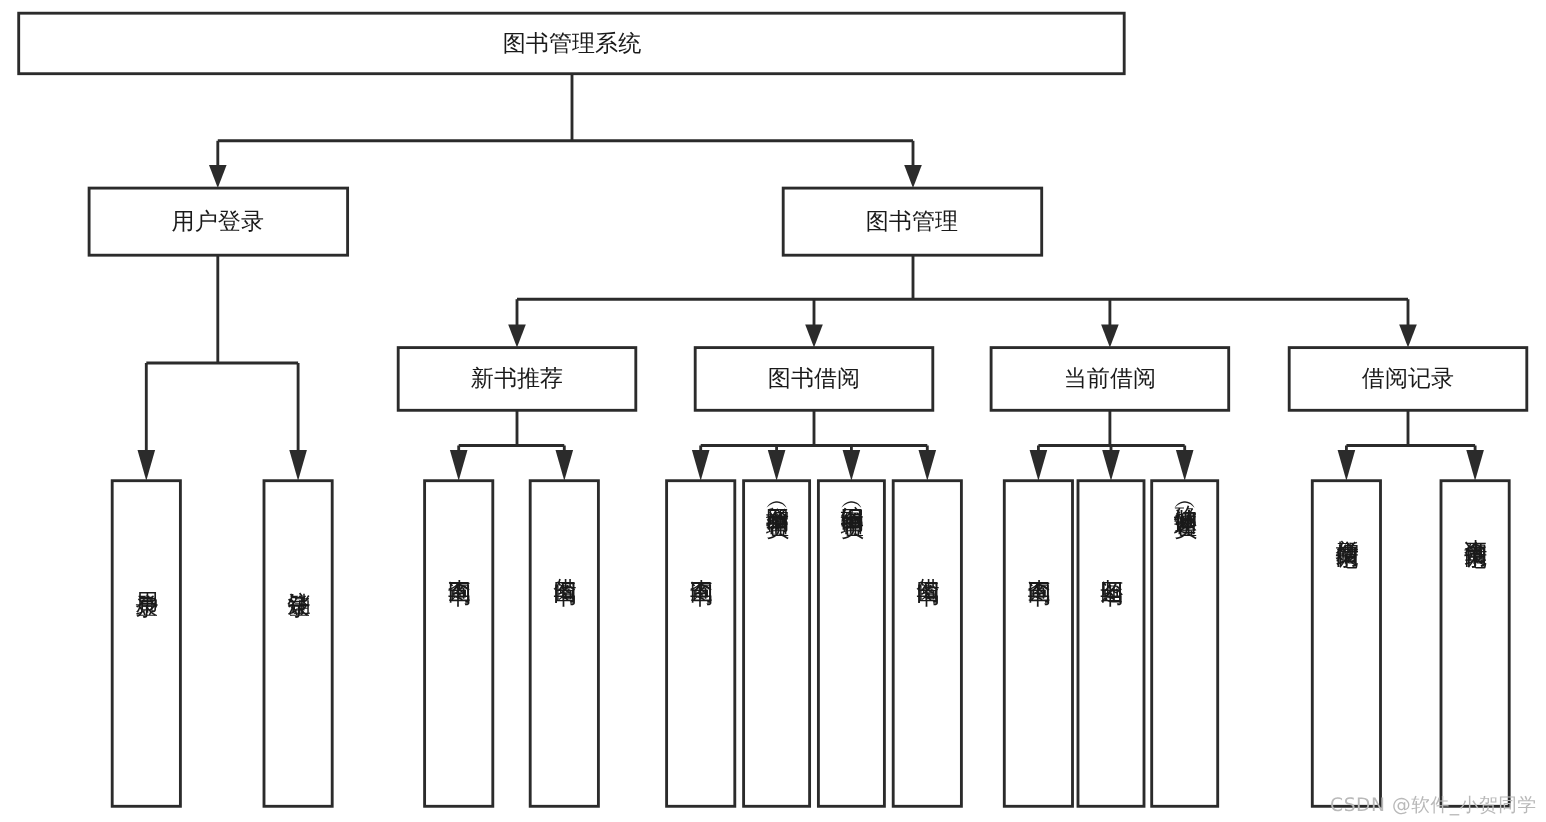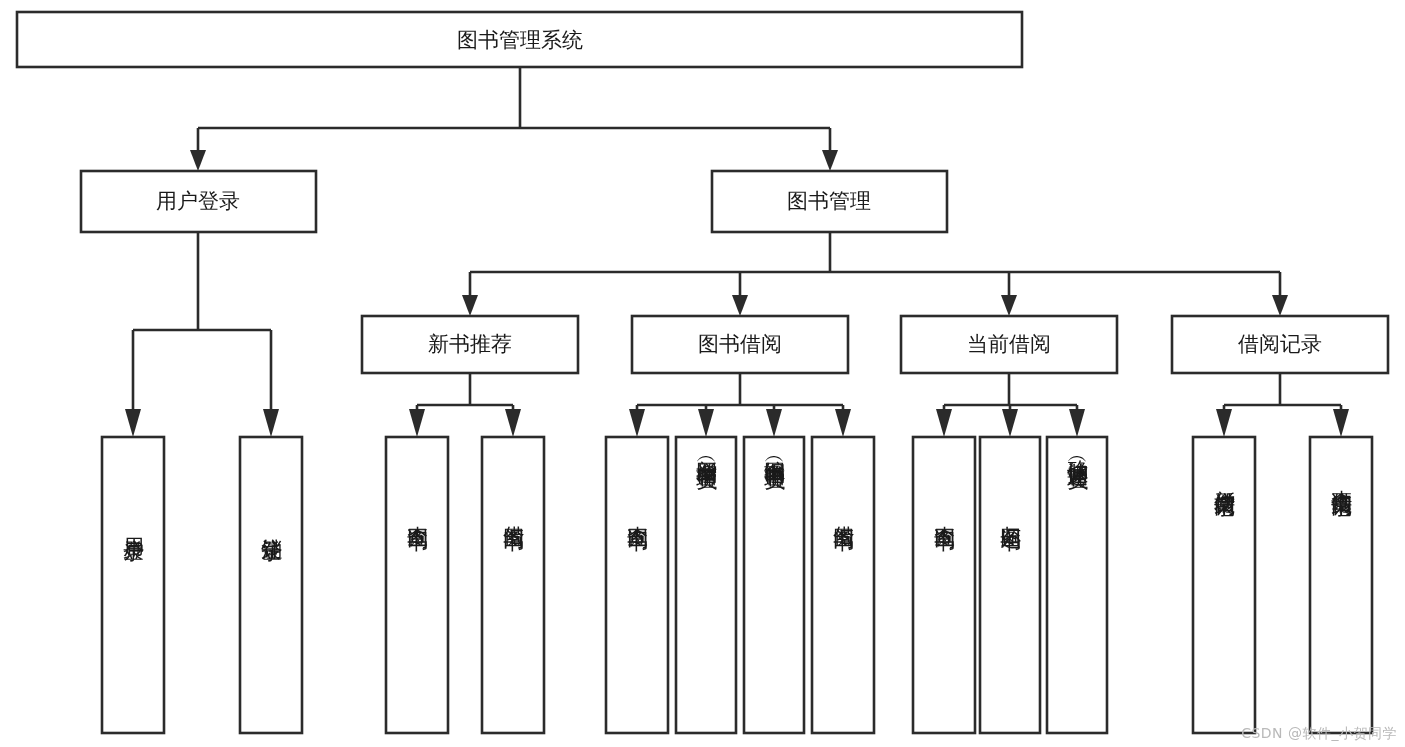--- a/index.html
+++ b/index.html
@@ -63,21 +63,21 @@
     line-height: 1.12;
     color: #1a1a1a;
     letter-spacing: 1.5px;
     white-space: nowrap;
   }
   .watermark {
     position: absolute;
     right: 8px;
     bottom: 4px;
     font-family: "DejaVu Sans", "Liberation Sans", sans-serif;
-    font-size: 14px;
+    font-size: 17px;
     color: #b9b9b9;
     letter-spacing: 0.5px;
     user-select: none;
   }
 </style>
 </head>
 <body>
 
 <div id="diagram-root">
 

